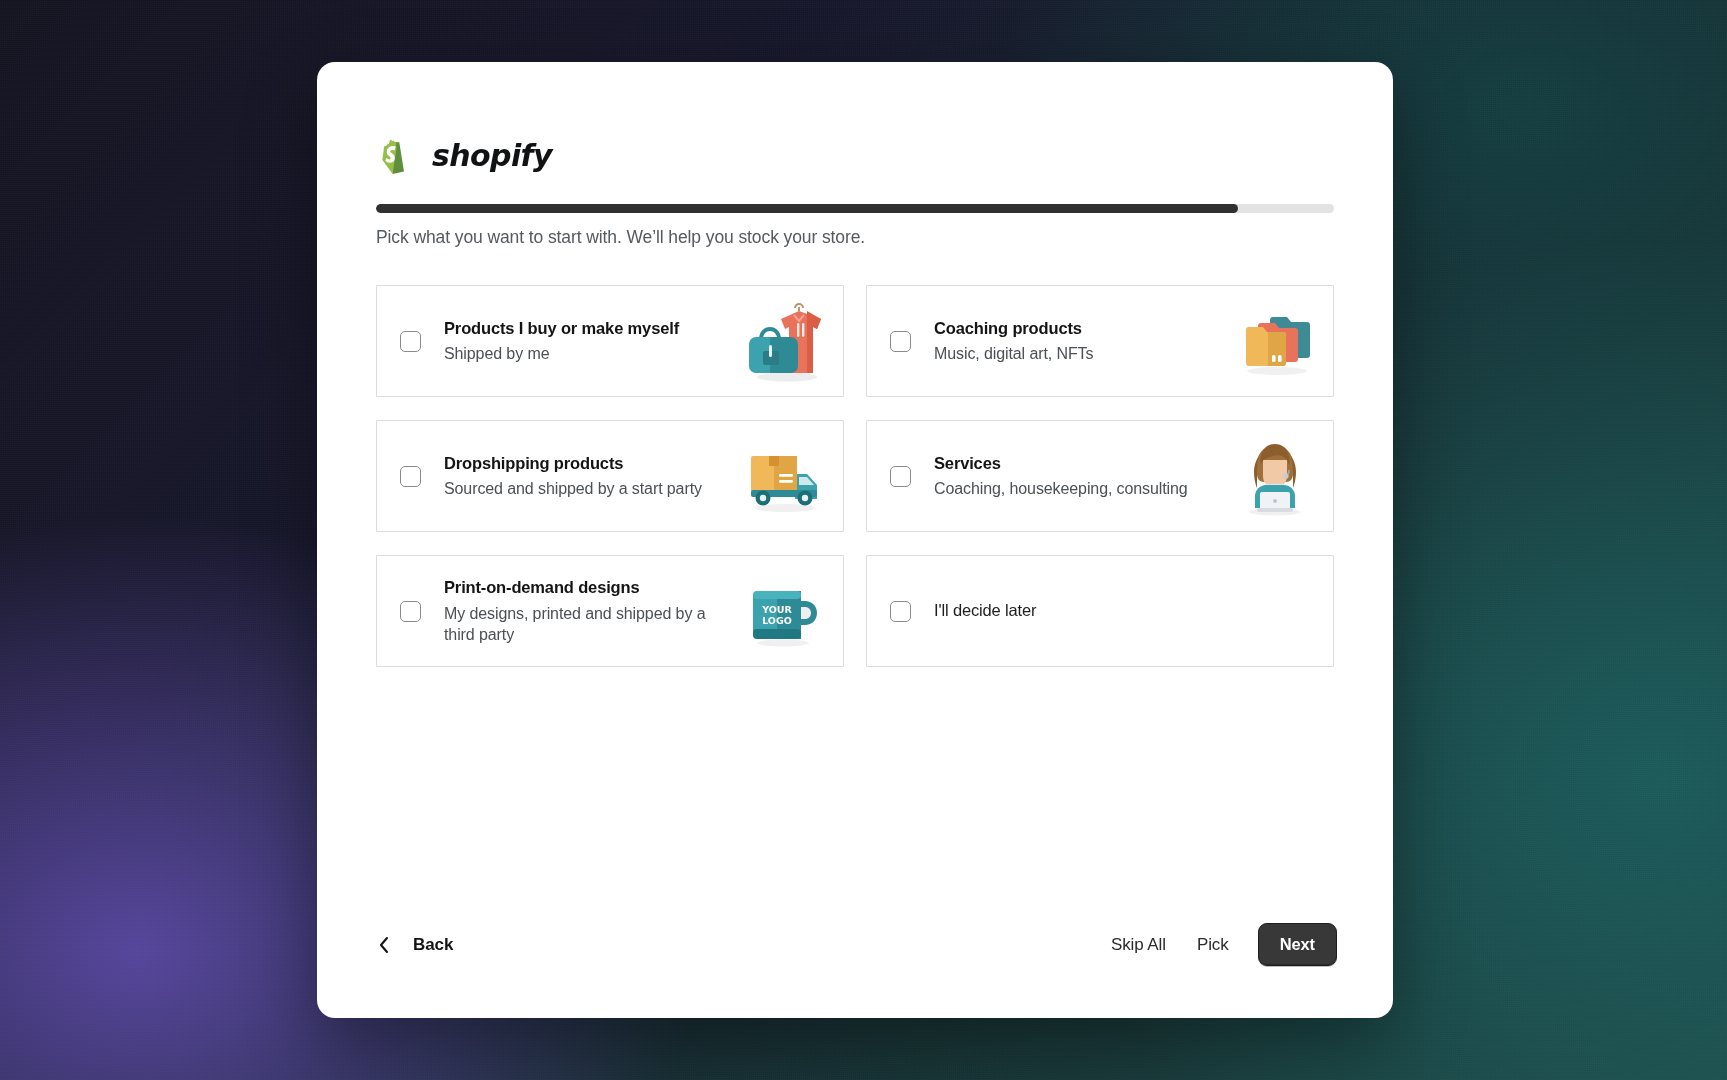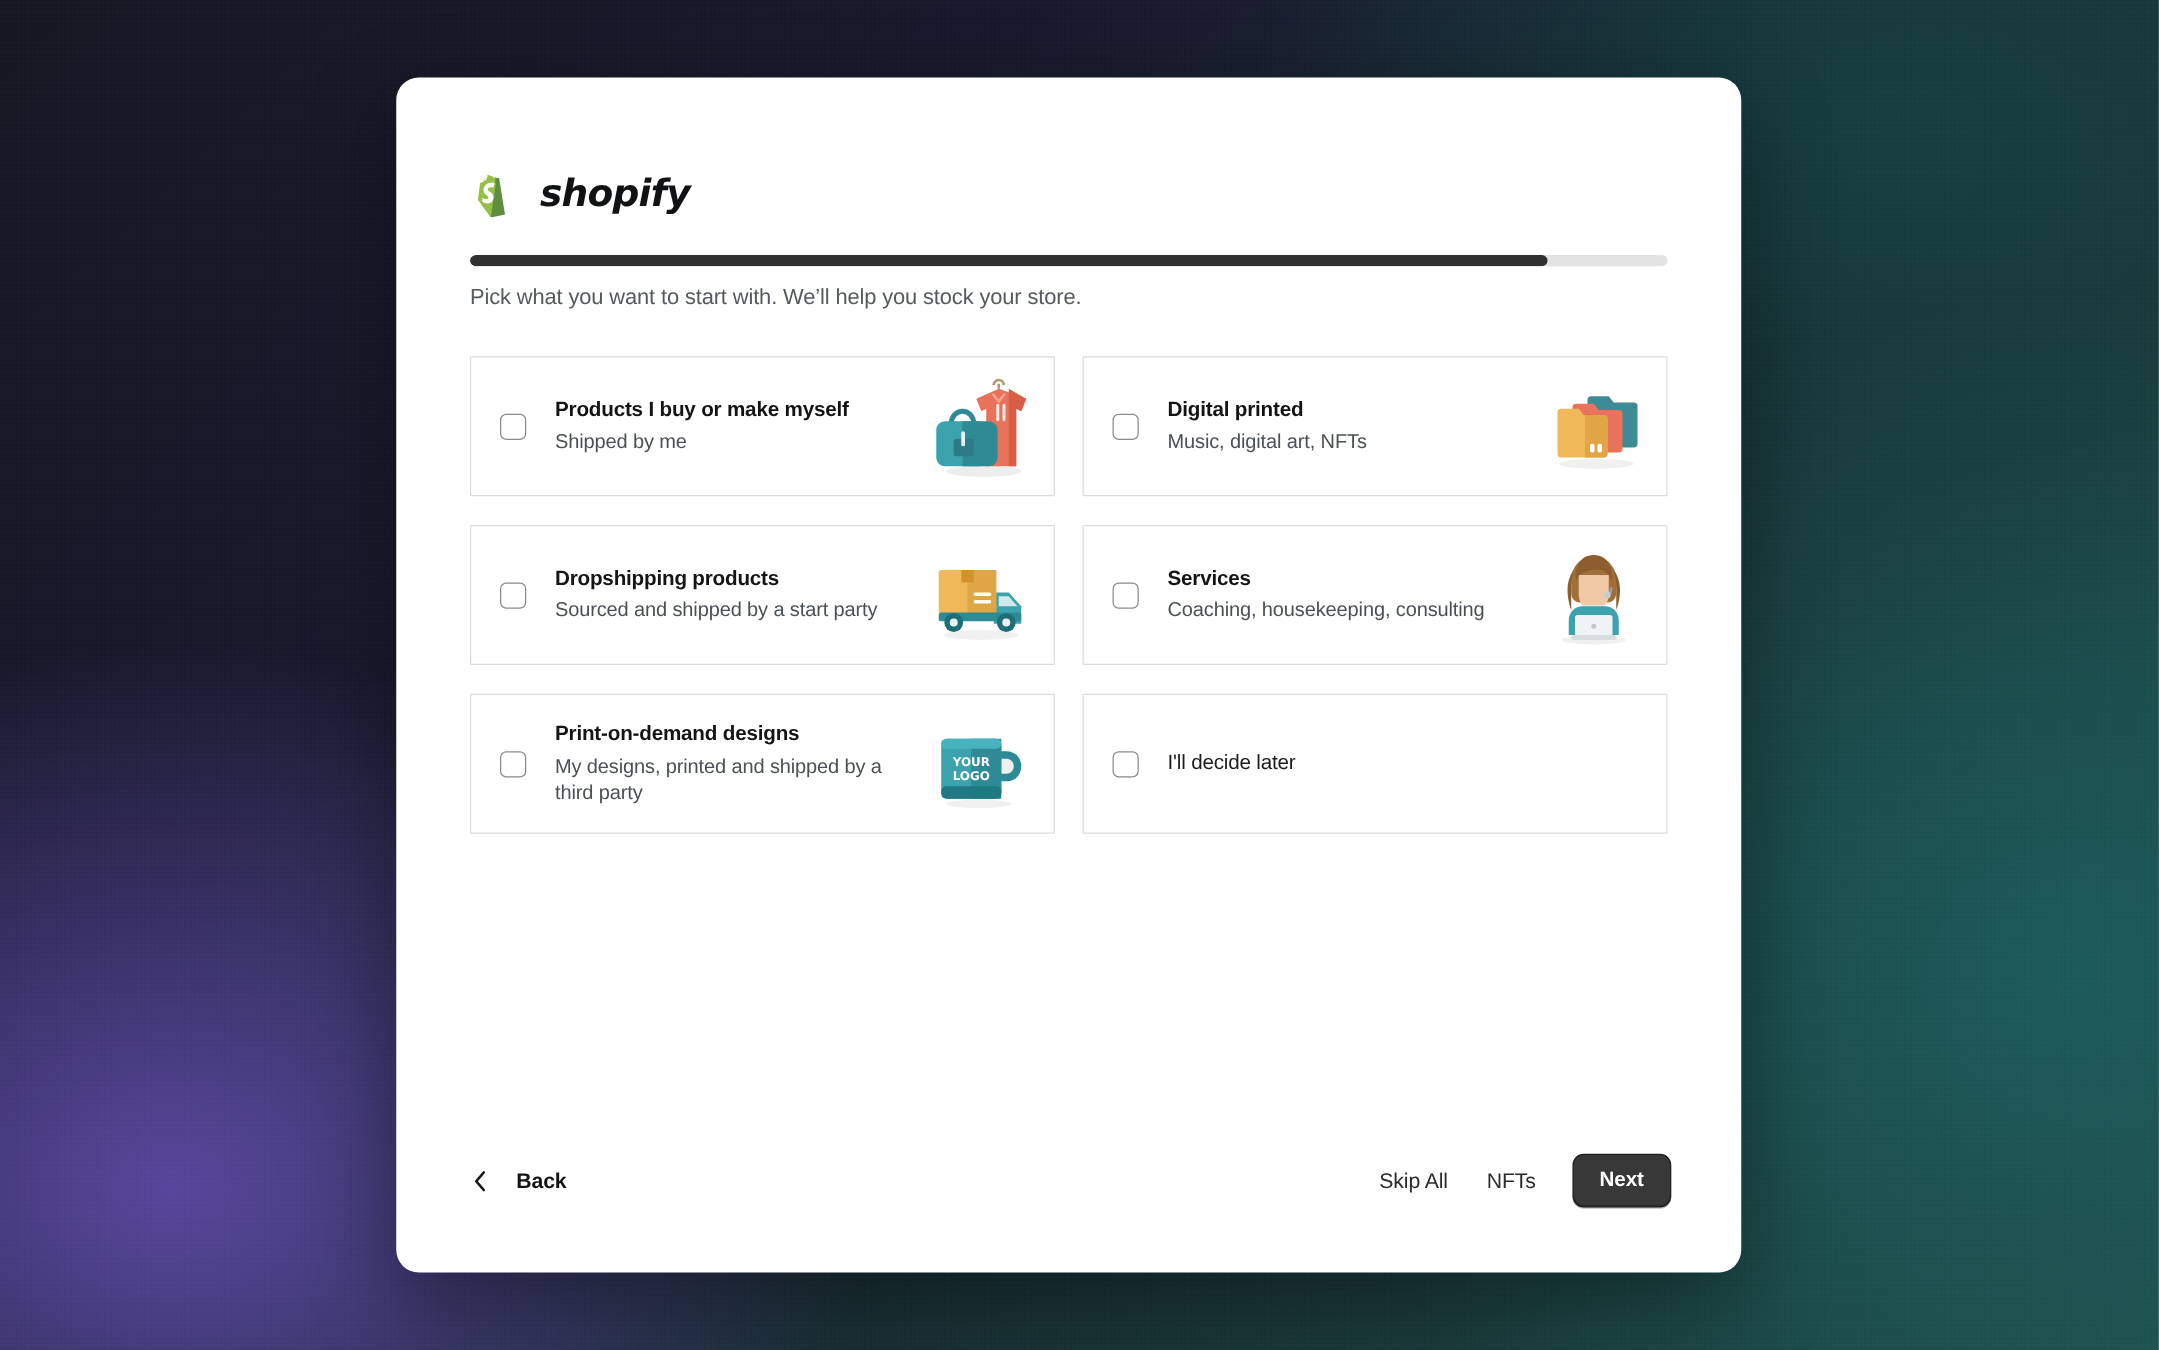--- a/index.html
+++ b/index.html
@@ -268,21 +268,21 @@
             <path d="M33 44 h21 a7 7 0 0 1 7 7 v22 a7 7 0 0 1 -7 7 h-21 Z" fill="#2E8B96"></path>
             <rect x="26" y="58" width="16" height="14" rx="2" fill="#2B7C86"></rect>
             <rect x="32" y="52" width="3" height="12" rx="1.5" fill="#E6F2F3"></rect>
           </svg>
         </span>
       </div>
 
       <div class="option-card">
         <span class="checkbox"></span>
         <span class="option-text">
-          <span class="option-title">Digital printed</span>
+          <span class="option-title">Coaching products</span>
           <span class="option-desc" style="display:block">Music, digital art, NFTs</span>
         </span>
         <span class="option-art">
           <svg viewBox="0 0 96 96" width="96" height="96" aria-hidden="true">
             <ellipse cx="50" cy="78" rx="30" ry="4" fill="#000" opacity="0.06"></ellipse>
             <path d="M46 24h14l4 5h16a3 3 0 0 1 3 3v30a3 3 0 0 1-3 3H46a3 3 0 0 1-3-3V27a3 3 0 0 1 3-3z" fill="#3E8A95"></path>
             <path d="M34 30h14l4 5h16a3 3 0 0 1 3 3v28a3 3 0 0 1-3 3H34a3 3 0 0 1-3-3V33a3 3 0 0 1 3-3z" fill="#E8735A"></path>
             <path d="M22 34h14l4 5h16a3 3 0 0 1 3 3v28a3 3 0 0 1-3 3H22a3 3 0 0 1-3-3V37a3 3 0 0 1 3-3z" fill="#F0B858"></path>
             <path d="M41 39h15a3 3 0 0 1 3 3v28a3 3 0 0 1-3 3H41z" fill="#E0A544"></path>
             <rect x="45" y="62" width="3.6" height="7" rx="1.6" fill="#FFF"></rect>
@@ -378,17 +378,17 @@
       <span class="chev">
         <svg viewBox="0 0 11 18" width="11" height="18" aria-hidden="true">
           <path d="M9 2 L3 9 L9 16" fill="none" stroke="#141414" stroke-width="2.1" stroke-linecap="round" stroke-linejoin="round"></path>
         </svg>
       </span>
       <span>Back</span>
     </button>
 
     <div class="footer-right">
       <button class="text-btn">Skip All</button>
-      <button class="text-btn">NFTs</button>
+      <button class="text-btn">Pick</button>
       <button class="next-btn">Next</button>
     </div>
   </div>
 </div>
 
 </body></html>

